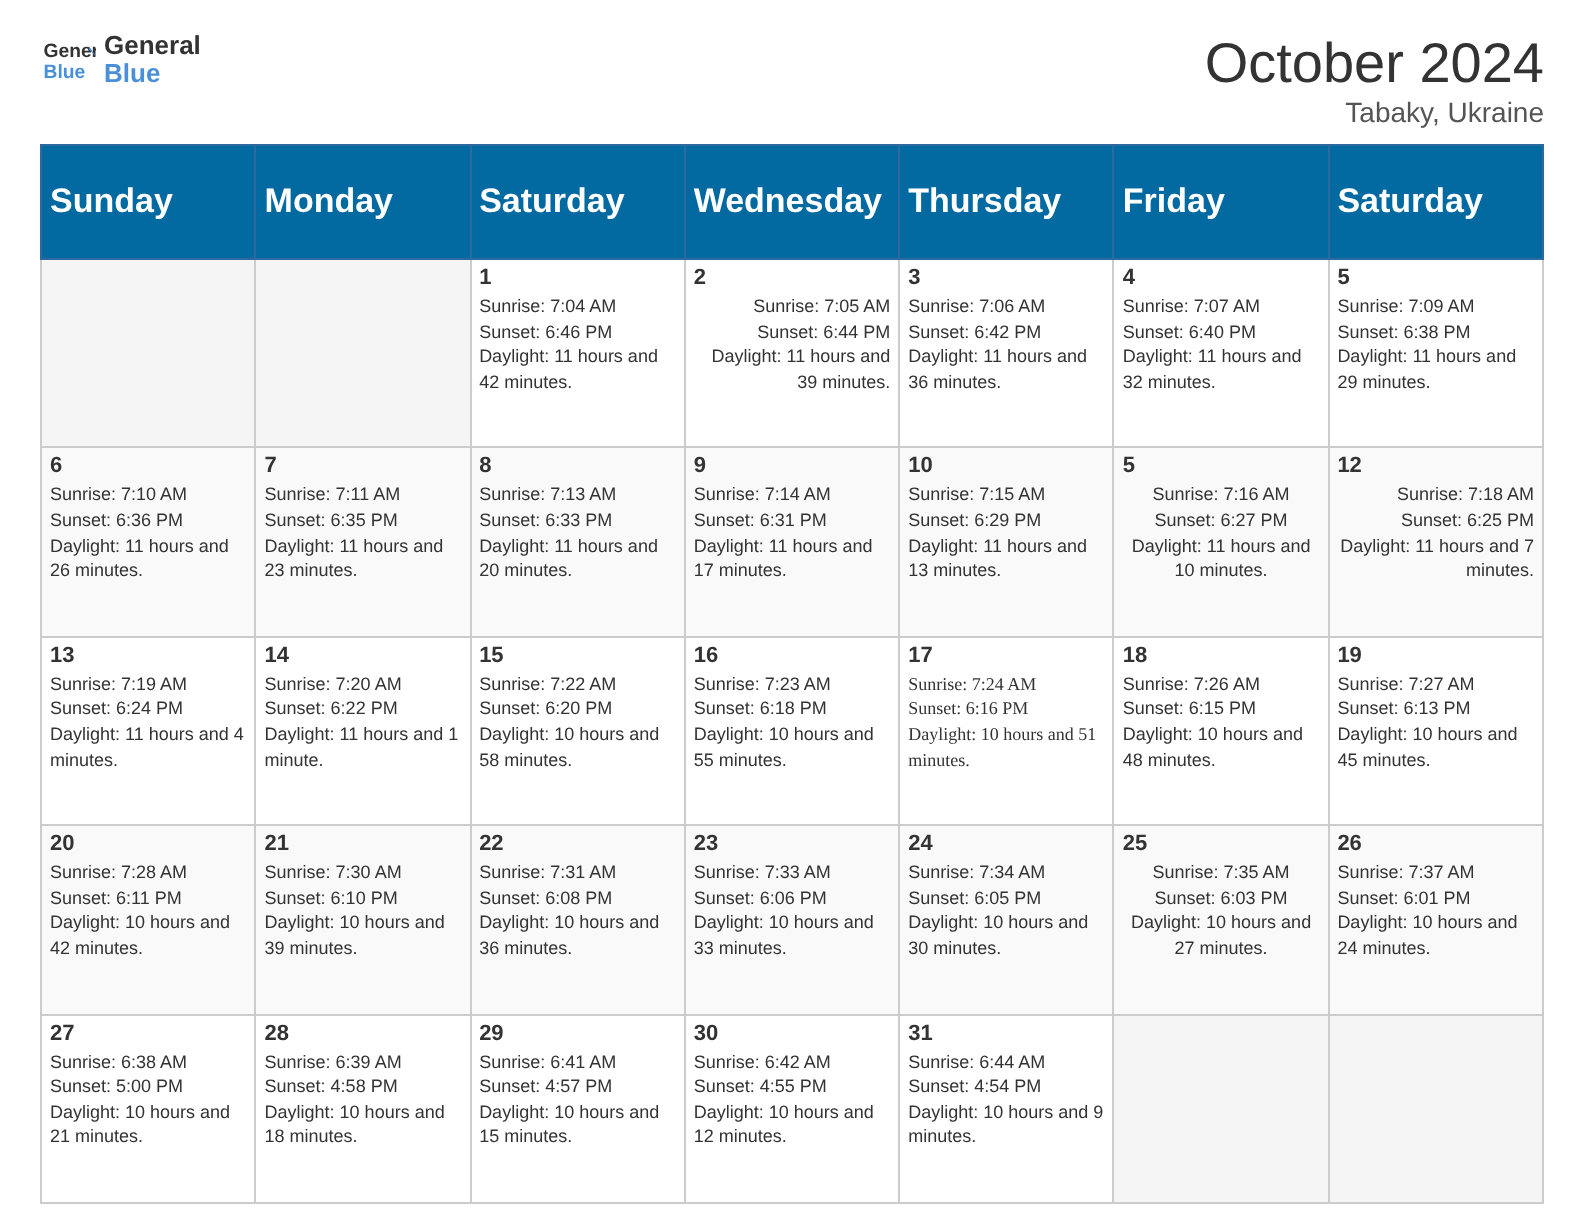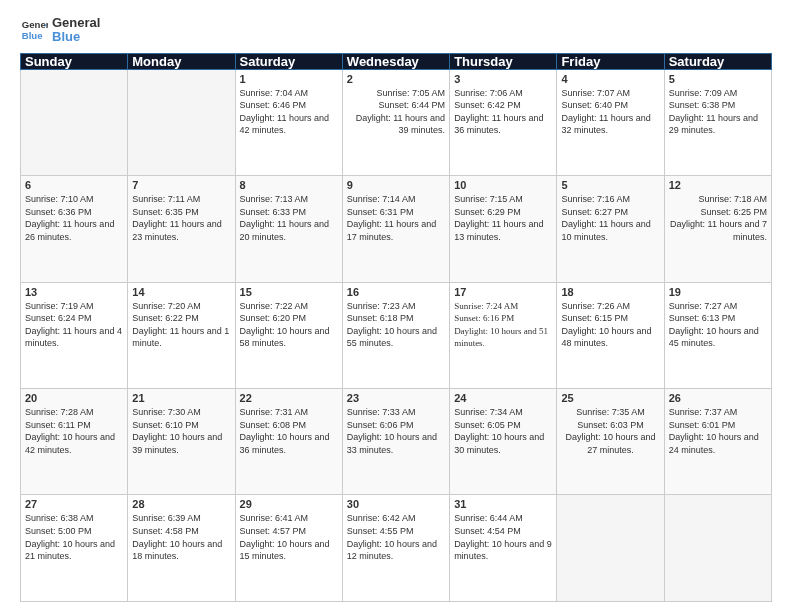--- a/index.html
+++ b/index.html
@@ -55,25 +55,25 @@
       color: #555;
     }
     .calendar {
       flex: 1;
       border: 1px solid #ccc;
       border-collapse: collapse;
       width: 100%;
       table-layout: fixed;
     }
     .calendar th {
-      background: #0f172a;
+      background: #0369a1;
       color: #fff;
-      font-size: 13px;
+      font-size: 17px;
       font-weight: bold;
-      padding: 0 4px;
+      padding: 18px 4px;
       text-align: left;
       border: 1px solid #2d6aa0;
     }
     .calendar td {
       border: 1px solid #ccc;
       vertical-align: top;
       padding: 3px 4px;
       font-size: 9.5px;
       color: #333;
       height: 86px;
@@ -109,20 +109,24 @@
       <svg class="logo-icon" viewBox="0 0 32 32">
         <text x="2" y="14" font-size="11" font-weight="bold" fill="#333">General</text>
         <text x="2" y="26" font-size="11" font-weight="bold" fill="#4a90d9">Blue</text>
         <polygon points="28,8 32,14 28,10" fill="#4a90d9"></polygon>
       </svg>
       <div class="logo-text">
         <span>General</span>
         <span>Blue</span>
       </div>
     </div>
+    <div class="title-block">
+      <h1>October 2024</h1>
+      <h2>Tabaky, Ukraine</h2>
+    </div>
   </div>
 
   <table class="calendar">
     <thead>
       <tr>
       <th>Sunday</th>
           <th>Monday</th>
           <th>Saturday</th>
           <th>Wednesday</th>
           <th>Thursday</th>
@@ -191,21 +195,21 @@
 Daylight: 11 hours and 17 minutes.</div>
           </td>
           <td>
             <span class="day-num">10</span>
             <div class="day-info" style="white-space: pre-line;">Sunrise: 7:15 AM
 Sunset: 6:29 PM
 Daylight: 11 hours and 13 minutes.</div>
           </td>
           <td>
             <span class="day-num">5</span>
-            <div class="day-info" style="white-space: pre-line;">Sunrise: 7:16 AM
+            <div class="day-info" style="white-space: pre-line; text-align: center;">Sunrise: 7:16 AM
 Sunset: 6:27 PM
 Daylight: 11 hours and 10 minutes.</div>
           </td>
           <td>
             <span class="day-num">12</span>
             <div class="day-info" style="white-space: pre-line; text-align: right;">Sunrise: 7:18 AM
 Sunset: 6:25 PM
 Daylight: 11 hours and 7 minutes.</div>
           </td>
         </tr>

